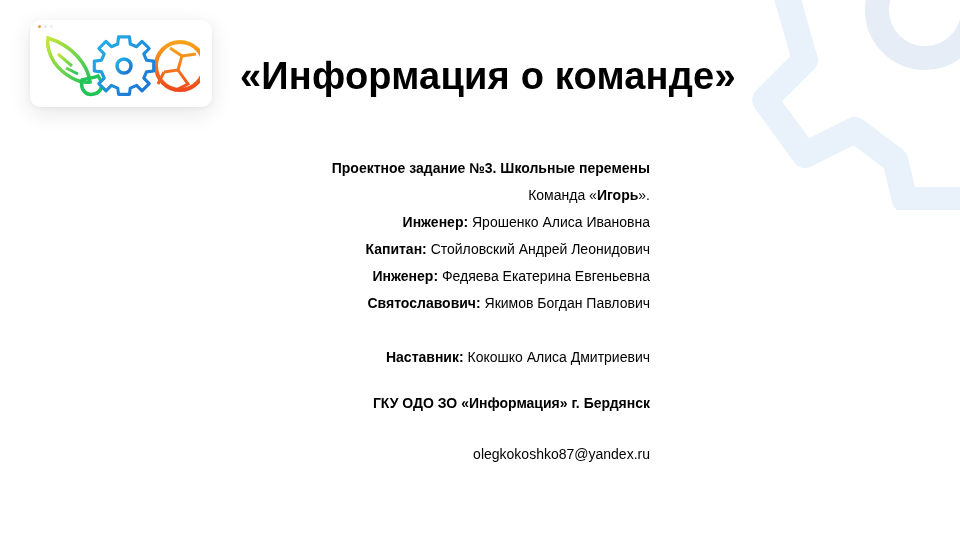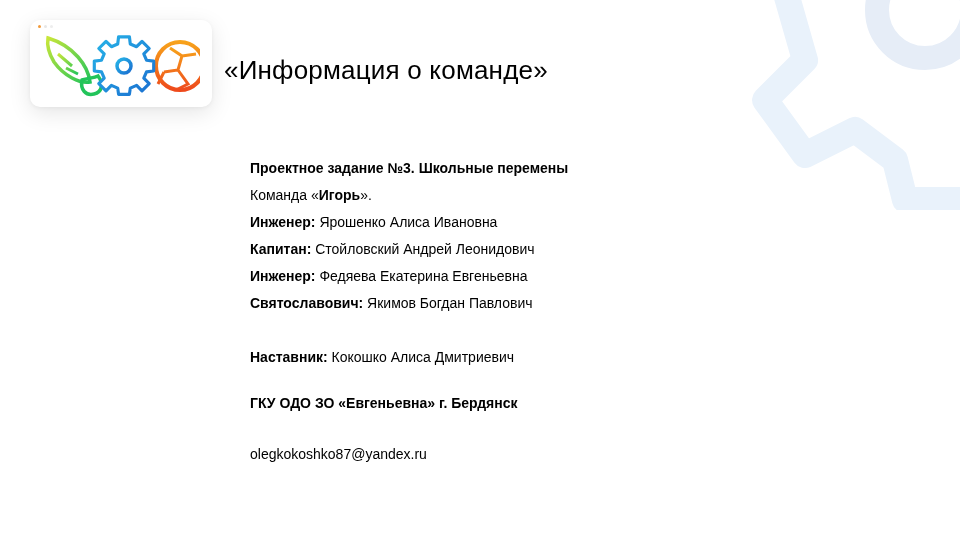--- a/index.html
+++ b/index.html
@@ -12,25 +12,25 @@
     .bg-gear { position:absolute; left:745px; top:-20px; width:260px; height:230px; }
     .logo-card {
       position:absolute; left:30px; top:20px; width:182px; height:87px;
       background:#fff; border-radius:10px;
       box-shadow:0 6px 22px rgba(0,0,0,0.10), 0 1px 4px rgba(0,0,0,0.05);
     }
     .logo-dots { position:absolute; left:8px; top:5px; display:flex; gap:3px; }
     .logo-dots span { width:3px; height:3px; border-radius:50%; display:block; }
     .logo-svg { position:absolute; left:14px; top:12px; width:156px; height:68px; }
     .title {
-      position:absolute; left:224px; top:55px; width:520px;
-      font-size:26px; font-weight:normal; letter-spacing:0.2px; white-space:nowrap;
+      position:absolute; left:240px; top:55px; width:520px;
+      font-size:38px; font-weight:bold; letter-spacing:0.2px; white-space:nowrap;
     }
     .content {
-      position:absolute; left:250px; top:155px; width:400px; text-align:left;
+      position:absolute; left:250px; top:155px; width:400px; text-align:right;
       font-size:14px; line-height:27px;
     }
     .content p { margin:0; white-space:nowrap; }
     .content b { font-weight:bold; }
     .gap1 { height:27px; }
     .gap2 { height:19px; }
     .gap3 { height:24px; }
   </style>
 </head>
 <body>
@@ -80,16 +80,16 @@
 <div class="content">
   <p><b>Проектное задание №3. Школьные перемены</b></p>
   <p><span>Команда «</span><b>Игорь</b><span>».</span></p>
   <p><b>Инженер:</b><span> Ярошенко Алиса Ивановна</span></p>
   <p><b>Капитан:</b><span> Стойловский Андрей Леонидович</span></p>
   <p><b>Инженер:</b><span> Федяева Екатерина Евгеньевна</span></p>
   <p><b>Святославович:</b><span> Якимов Богдан Павлович</span></p>
   <div class="gap1"></div>
   <p><b>Наставник:</b><span> Кокошко Алиса Дмитриевич</span></p>
   <div class="gap2"></div>
-  <p><b>ГКУ ОДО ЗО «Евгеньевна» г. Бердянск</b></p>
+  <p><b>ГКУ ОДО ЗО «Информация» г. Бердянск</b></p>
   <div class="gap3"></div>
   <p>olegkokoshko87@yandex.ru</p>
 </div>
 
 </body></html>

